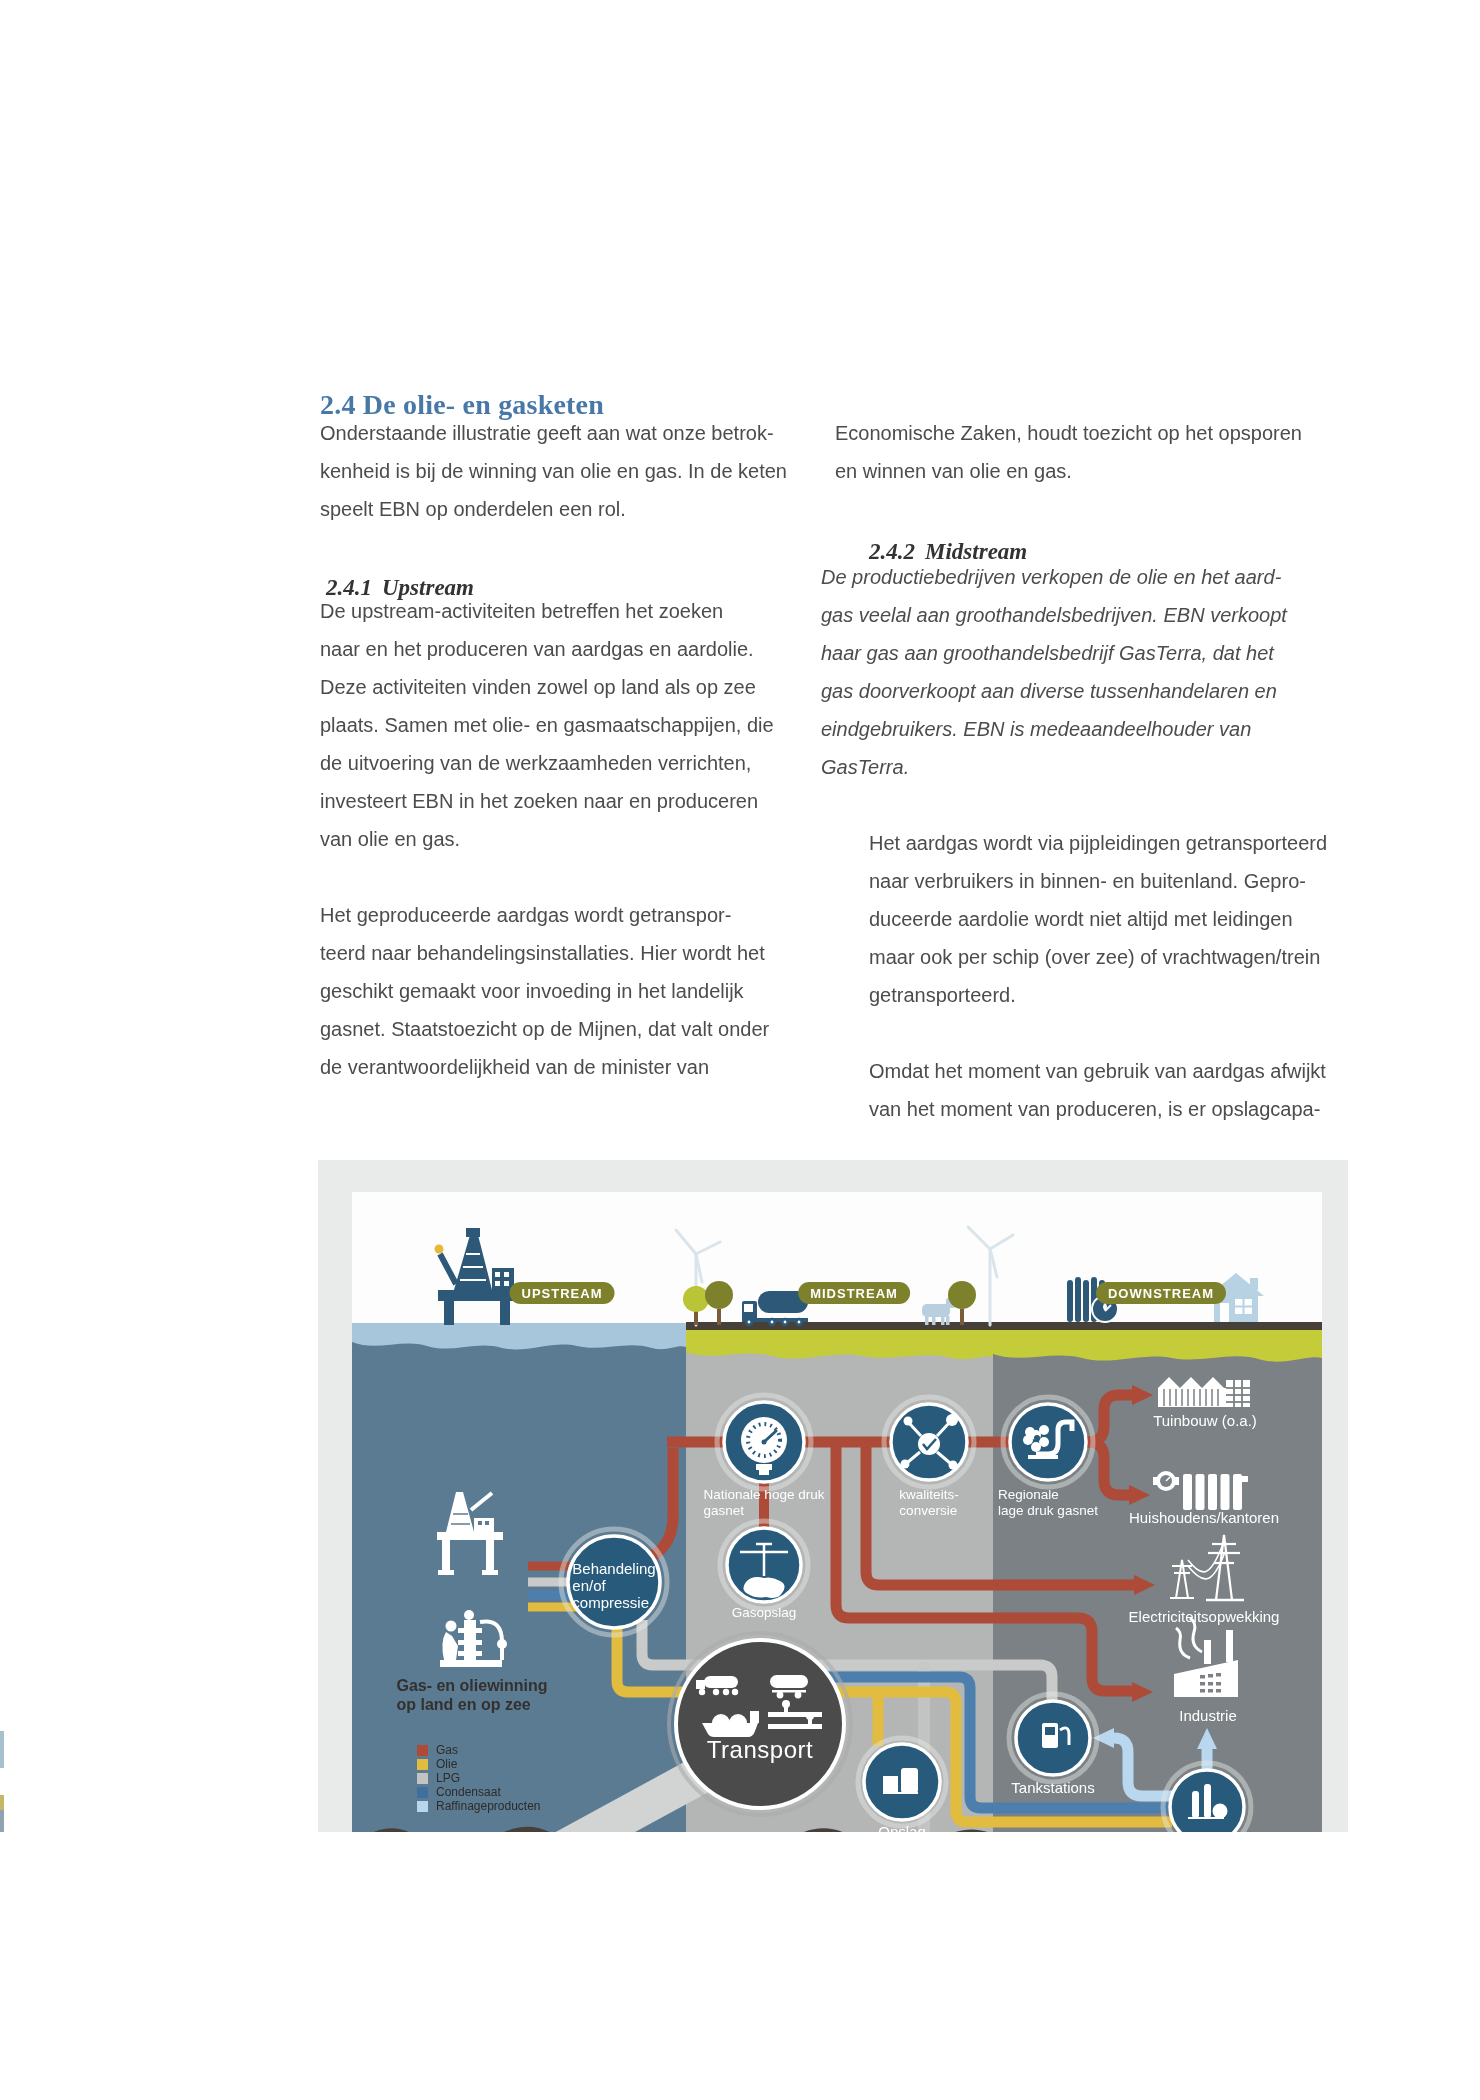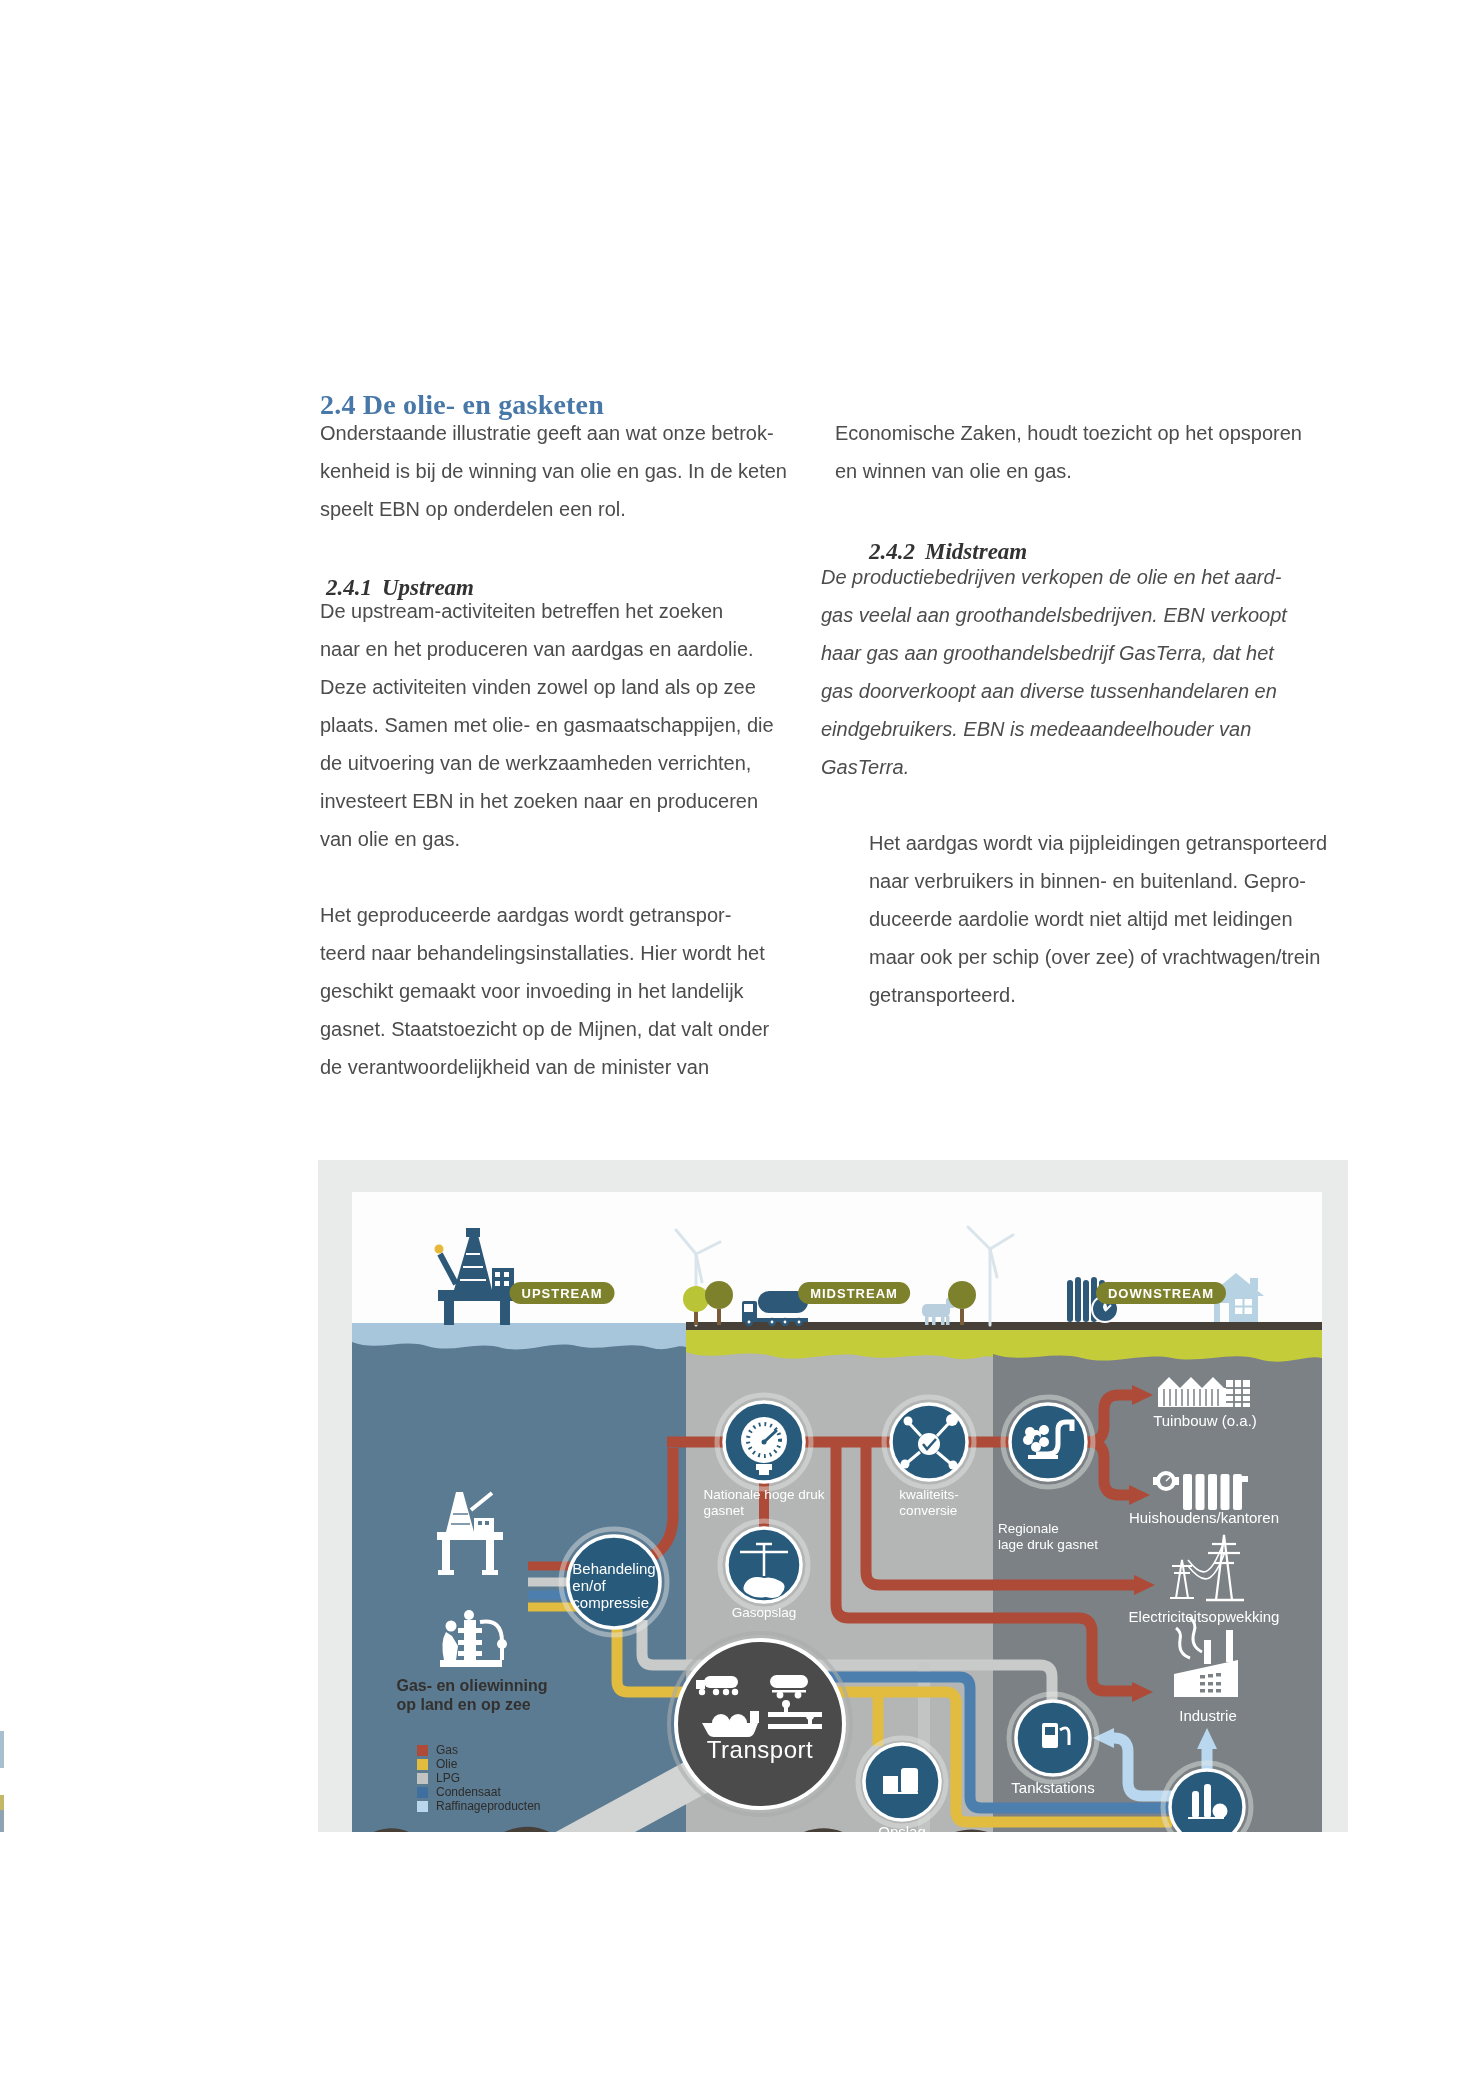--- a/index.html
+++ b/index.html
@@ -72,20 +72,22 @@
 gas veelal aan groothandelsbedrijven. EBN verkoopt
 haar gas aan groothandelsbedrijf GasTerra, dat het
 gas doorverkoopt aan diverse tussenhandelaren en
 eindgebruikers. EBN is medeaandeelhouder van
 GasTerra.</div>
   <div class="col" style="left:869px;top:824px;">Het aardgas wordt via pijpleidingen getransporteerd
 naar verbruikers in binnen- en buitenland. Gepro-
 duceerde aardolie wordt niet altijd met leidingen
 maar ook per schip (over zee) of vrachtwagen/trein
 getransporteerd.</div>
+  <div class="col" style="left:869px;top:1052px;">Omdat het moment van gebruik van aardgas afwijkt
+van het moment van produceren, is er opslagcapa-</div>
 
   <div class="band"></div>
   <div class="band-edge"></div>
   <div class="edge-tick"></div>
   <div class="edge-sliver"></div>
   <div class="page-num">19</div>
 
   <div class="ig-box"></div>
 
   <svg class="ig-inner" width="970" height="705" viewBox="0 0 970 705">
@@ -426,21 +428,21 @@
   <div class="pill" style="left:1161px;top:1293px;">DOWNSTREAM</div>
 
   <div class="ig-label inside" style="left:614px;top:1560px;">Behandeling
 en/of
 compressie</div>
   <div class="ig-label" style="left:764px;top:1487px;">Nationale hoge druk
 gasnet</div>
   <div class="ig-label" style="left:764px;top:1605px;">Gasopslag</div>
   <div class="ig-label" style="left:929px;top:1487px;">kwaliteits-
 conversie</div>
-  <div class="ig-label" style="left:1048px;top:1487px;margin-top:34px;">Regionale
+  <div class="ig-label" style="left:1048px;top:1487px;">Regionale
 lage druk gasnet</div>
   <div class="ig-label big" style="left:760px;top:1742px;">Transport</div>
   <div class="ig-label dest" style="left:902px;top:1824px;">Opslag</div>
   <div class="ig-label dest" style="left:1053px;top:1780px;">Tankstations</div>
   <div class="ig-label dest" style="left:1207px;top:1850px;">Raffinaderijen</div>
   <div class="ig-label dark" style="left:472px;top:1676px;">Gas- en oliewinning
 op land en op zee</div>
 
   <div class="ig-label dest" style="left:1205px;top:1413px;">Tuinbouw (o.a.)</div>
   <div class="ig-label dest" style="left:1204px;top:1510px;">Huishoudens/kantoren</div>

